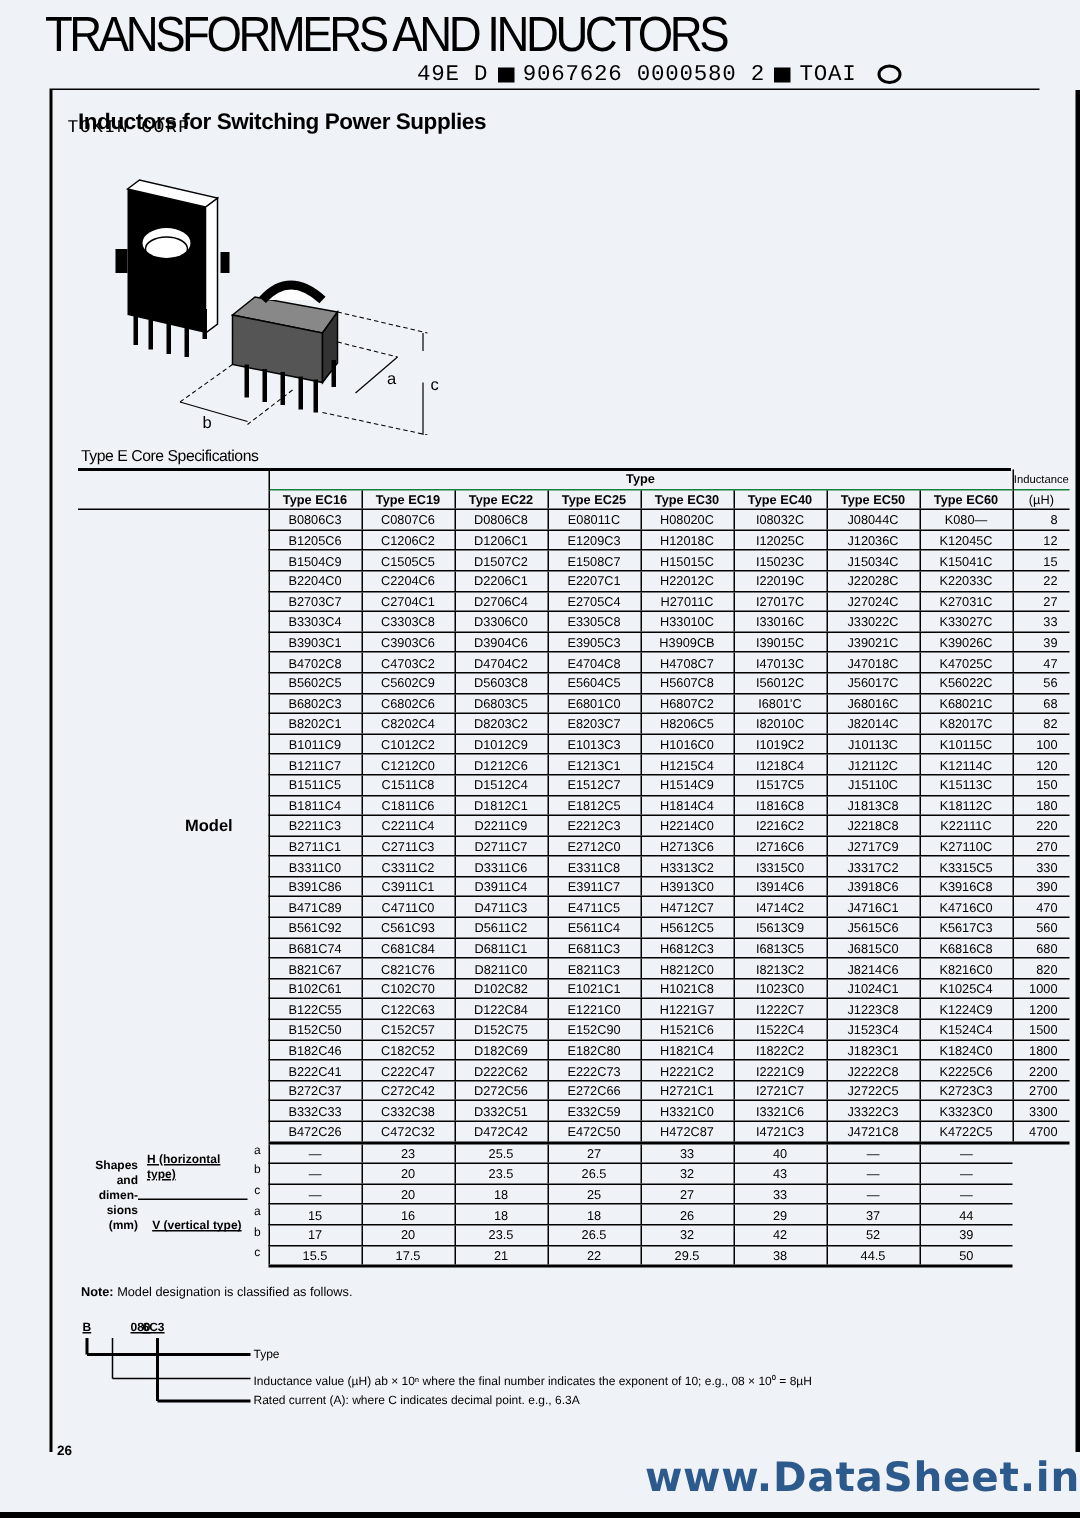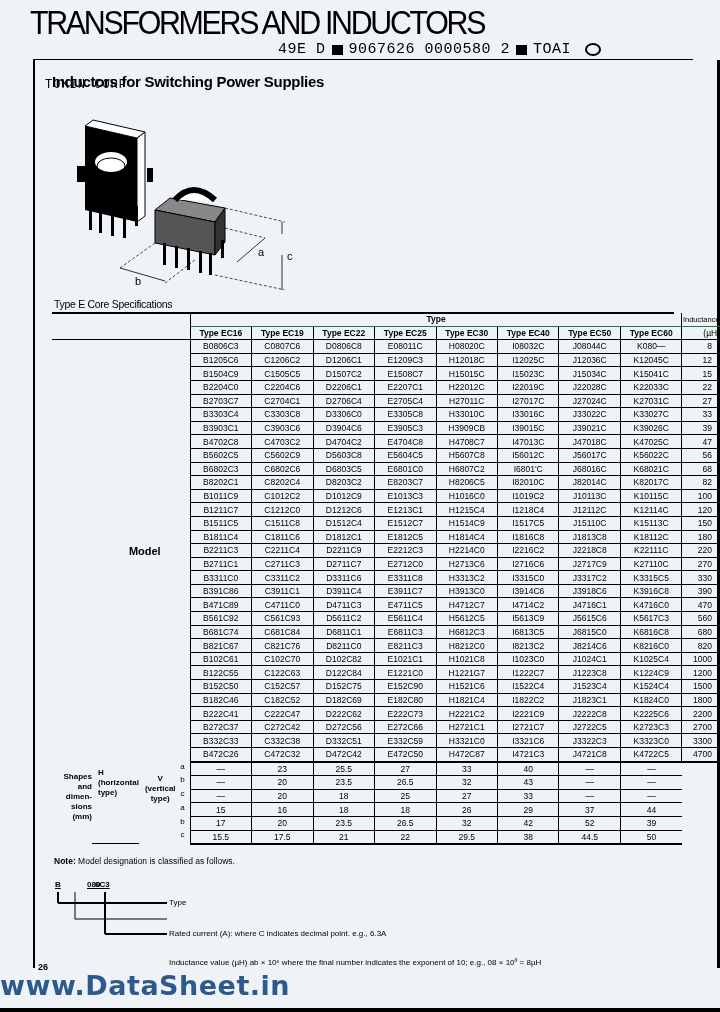--- a/index.html
+++ b/index.html
@@ -28,21 +28,21 @@
   .hdr-row td{font-weight:bold;font-size:8.5px;}
   .ind{text-align:right !important;padding-right:8px !important;}
   .model-lbl{font-weight:bold;font-size:11px;text-align:left;padding-left:48px !important;}
   .dim-lbl{font-weight:bold;font-size:8px;line-height:10px;}
   .note{position:absolute;left:54px;top:856px;font-size:8.5px;}
   .note b{font-weight:bold;}
   .code-diagram{position:absolute;left:55px;top:878px;width:480px;height:60px;font-size:8.5px;}
   .code-diagram .lbl{position:absolute;font-size:8px;white-space:nowrap;}
   .page-num{position:absolute;left:38px;top:962px;font-size:9px;font-weight:bold;}
   .footer-bar{position:absolute;left:0;top:1008px;width:720px;height:4px;background:#000;}
-  .watermark{position:absolute;left:0;width:720px;top:970px;text-align:left;font-family:"DejaVu Sans",sans-serif;font-weight:bold;font-size:27px;color:#2d5a8c;letter-spacing:0.5px;}
+  .watermark{position:absolute;left:0;width:720px;top:970px;text-align:right;font-family:"DejaVu Sans",sans-serif;font-weight:bold;font-size:27px;color:#2d5a8c;letter-spacing:0.5px;}
 </style>
 </head>
 <body>
 
 <div class="hdr-title">TRANSFORMERS AND INDUCTORS</div>
 <div class="hdr-corp">TOKIN CORP</div>
 <div class="hdr-code">
   <span>49E D</span>
   <span class="blk"></span>
   <span>9067626 0000580 2</span>
@@ -129,21 +129,21 @@
     <tr class="hdr-row">
       <td class="bb"></td>
       <td class="bl bt bb">Type EC16</td>
       <td class="bl bt bb">Type EC19</td>
       <td class="bl bt bb">Type EC22</td>
       <td class="bl bt bb">Type EC25</td>
       <td class="bl bt bb">Type EC30</td>
       <td class="bl bt bb">Type EC40</td>
       <td class="bl bt bb">Type EC50</td>
       <td class="bl bt bb">Type EC60</td>
-      <td class="bl bt bb" style="font-weight:normal;text-align:right;">(µH)</td>
+      <td class="bl bt bb" style="font-weight:normal;">(µH)</td>
     </tr>
   <tr>
         <td rowspan="31" class="model-lbl">Model</td>
         <td class="bl bb">B0806C3</td>
         <td class="bl bb">C0807C6</td>
         <td class="bl bb">D0806C8</td>
         <td class="bl bb">E08011C</td>
         <td class="bl bb">H08020C</td>
         <td class="bl bb">I08032C</td>
         <td class="bl bb">J08044C</td>
@@ -477,21 +477,21 @@
         <td class="bl bb bbt">H472C87</td>
         <td class="bl bb bbt">I4721C3</td>
         <td class="bl bb bbt">J4721C8</td>
         <td class="bl bb bbt">K4722C5</td>
         <td class="bl bb ind bbt">4700</td>
       </tr>
       <tr>
         <td rowspan="6" style="padding: 0px; height: 75.6px;">
           <div style="display:flex;height:100%;">
             <div class="dim-lbl" style="width:40px;text-align:right;padding-top:10px;white-space:normal;">Shapes and dimen-sions (mm)</div>
-            <div style="flex:1;display:flex;flex-direction:row;">
+            <div style="flex:1;display:flex;flex-direction:column;text-decoration:underline;">
               <div class="dim-lbl" style="flex:1;text-align:left;padding-left:6px;padding-top:6px;white-space:normal;border-bottom:1px solid #000;">H (horizontal type)</div>
               <div class="dim-lbl" style="flex:1;text-align:center;padding-left:6px;padding-top:12px;white-space:normal;">V (vertical type)</div>
             </div>
             <div style="width:14px;display:flex;flex-direction:column;font-size:8px;">
               <div style="flex:1;text-align:center;">a</div>
               <div style="flex:1;text-align:center;">b</div>
               <div style="flex:1;text-align:center;">c</div>
               <div style="flex:1;text-align:center;">a</div>
               <div style="flex:1;text-align:center;">b</div>
               <div style="flex:1;text-align:center;">c</div>
@@ -578,19 +578,19 @@
     <g stroke="#000" fill="none" stroke-width="1">
       <line x1="3" y1="0" x2="3" y2="11" stroke-width="2"></line>
       <line x1="3" y1="11" x2="112" y2="11" stroke-width="2"></line>
       <line x1="20" y1="0" x2="20" y2="27"></line>
       <line x1="20" y1="27" x2="112" y2="27"></line>
       <line x1="50" y1="0" x2="50" y2="42" stroke-width="2"></line>
       <line x1="50" y1="42" x2="112" y2="42" stroke-width="2"></line>
     </g>
   </svg>
   <span class="lbl" style="left:114px;top:20px;">Type</span>
-  <span class="lbl" style="left:114px;top:36px;margin-top:42px;">Inductance value (µH) ab × 10ⁿ  where the final number indicates the exponent of 10; e.g., 08 × 10⁰ = 8µH</span>
+  <span class="lbl" style="left:114px;top:36px;">Inductance value (µH) ab × 10ⁿ  where the final number indicates the exponent of 10; e.g., 08 × 10⁰ = 8µH</span>
   <span class="lbl" style="left:114px;top:51px;">Rated current (A): where C indicates decimal point. e.g., 6.3A</span>
 </div>
 
 <div class="page-num">26</div>
 <div class="watermark">www.DataSheet.in</div>
 <div class="footer-bar"></div>
 
 </body></html>

